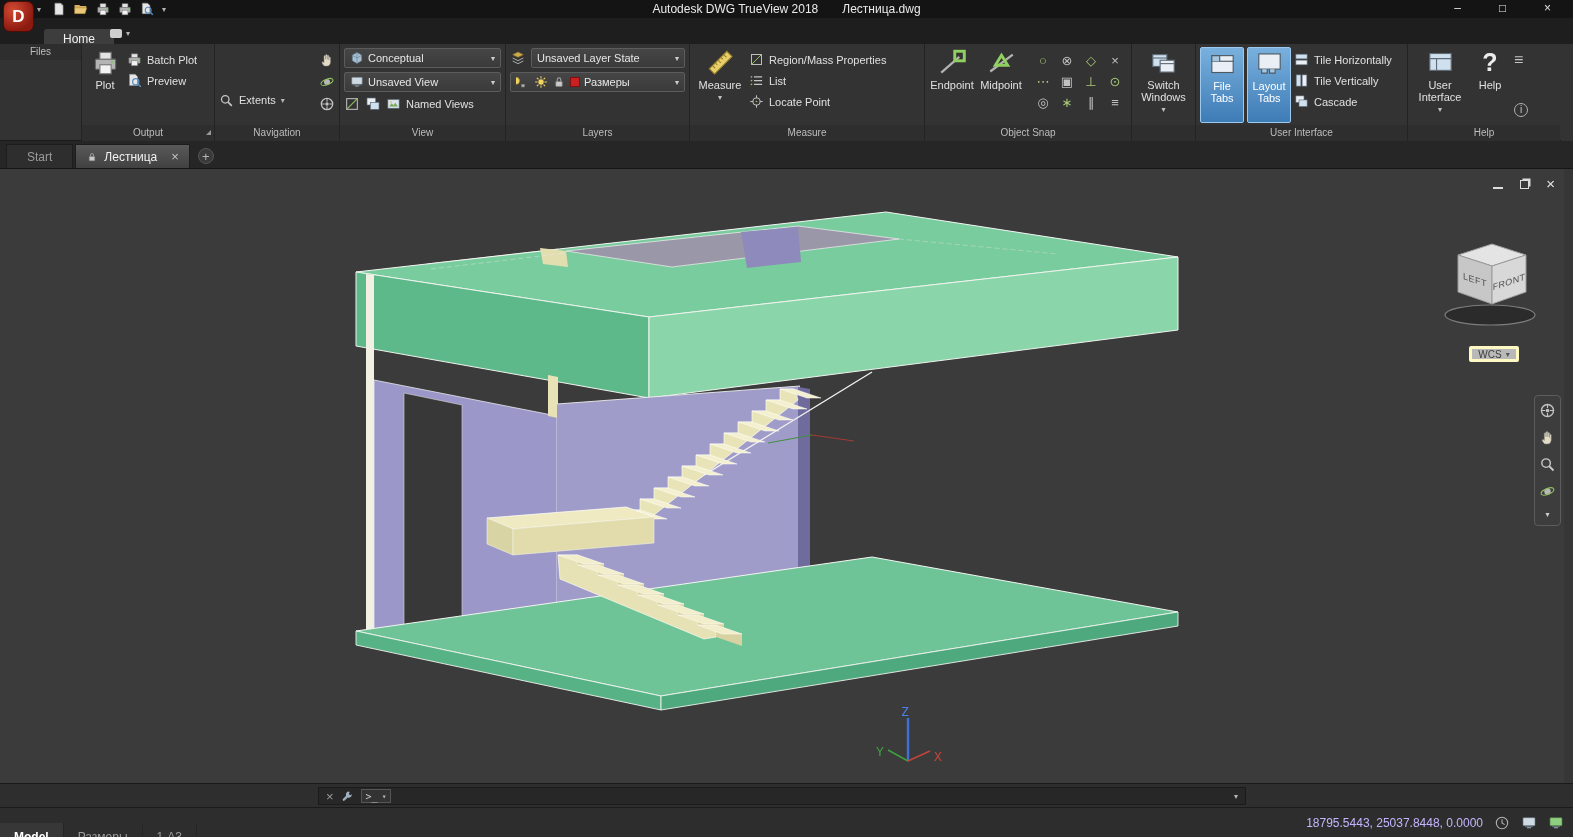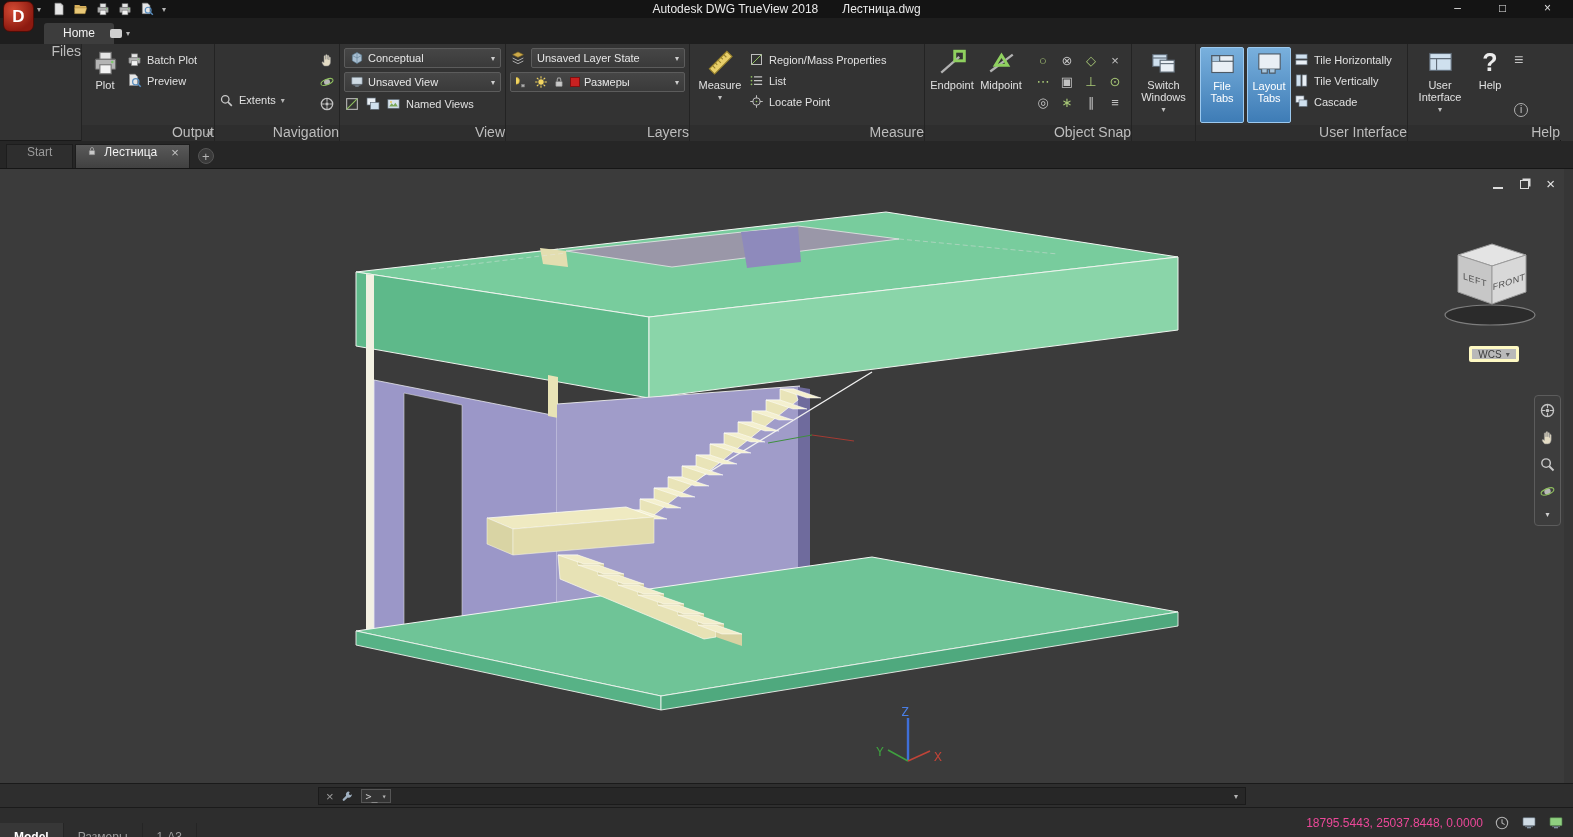--- a/index.html
+++ b/index.html
@@ -16,30 +16,30 @@
         color:#fff;font-weight:bold;font-size:17px;text-align:center;line-height:30px;}
   .logocaret{position:absolute;left:37px;top:5px;z-index:20;font-size:8px;color:#aaa;}
   .qat{position:absolute;left:52px;top:1px;height:16px;display:flex;align-items:center;gap:8px;}
   .qat svg{width:14px;height:14px;display:block;}
   .qcaret{font-size:8px;color:#b5b5b5;}
   .winbtns{position:absolute;right:3px;top:0;display:flex;}
   .winbtn{width:45px;height:17px;text-align:center;font-size:12px;line-height:16px;color:#e0e0e0;}
 
   
   .tabrow{position:absolute;left:0;top:18px;width:100%;height:26px;background:#1e1e1e;}
-  .hometab{position:absolute;left:44px;top:5px;height:21px;padding:0 19px;background:#3d3d3d;border-radius:3px 3px 0 0;
+  .hometab{position:absolute;left:44px;top:11px;height:21px;padding:0 19px;background:#3d3d3d;border-radius:3px 3px 0 0;
            font-size:12px;line-height:21px;color:#f2f2f2;}
   .tabtool{position:absolute;left:110px;top:8px;height:15px;display:flex;align-items:center;gap:4px;color:#bbb;}
   .tabtool .sq{width:12px;height:9px;background:#cfcfcf;border-radius:2px;}
 
   
   .ribbon{position:absolute;left:0;top:44px;width:1561px;height:97px;background:#333;display:flex;border-bottom:1px solid #191919;}
   .panel{height:97px;display:flex;flex-direction:column;border-right:1px solid #232323;flex:none;}
   .pbody{flex:1;display:flex;padding:3px 4px 2px 4px;gap:3px;}
-  .plabel{height:16px;background:#2e2e2e;font-size:14px;line-height:15px;color:#bdbdbd;text-align:right;position:relative;}
+  .plabel{height:16px;background:#2e2e2e;font-size:10px;line-height:15px;color:#bdbdbd;text-align:center;position:relative;}
   .launcher{position:absolute;right:3px;top:5px;width:0;height:0;border-right:5px solid #999;border-top:5px solid transparent;}
   .bigbtn{display:flex;flex-direction:column;align-items:center;padding-top:2px;font-size:11px;line-height:12px;
           color:#e0e0e0;text-align:center;flex:none;}
   .bigbtn svg{width:27px;height:27px;margin-bottom:3px;flex:none;}
   .bigbtn .helpq{font-size:25px;font-weight:bold;color:#ececec;height:27px;line-height:27px;margin-bottom:3px;}
   .bcaret{font-size:8px;color:#c0c0c0;margin-top:1px;}
   .smallcol{display:flex;flex-direction:column;gap:6px;padding-top:5px;}
   .smallbtn{display:flex;align-items:center;gap:5px;font-size:11px;color:#e0e0e0;white-space:nowrap;}
   .smallbtn svg{width:15px;height:15px;flex:none;}
   .iconbtn svg{width:16px;height:16px;display:block;}
@@ -53,21 +53,21 @@
   .sg{color:#a9c977;} .sy{color:#c2c2c2;}
   .vrows{display:flex;flex-direction:column;gap:4px;width:100%;padding-top:1px;}
   .vrow{display:flex;align-items:center;gap:5px;}
   .chip{width:10px;height:10px;background:#c92121;border:1px solid #801010;flex:none;}
   .helpextras{display:flex;flex-direction:column;justify-content:space-between;padding:4px 2px 6px 2px;color:#c5c5c5;}
   .infoicon{width:14px;height:14px;border:1px solid #b0b0b0;border-radius:50%;font-size:10px;line-height:12px;text-align:center;color:#c8c8c8;}
 
   
   .filetabs{position:absolute;left:0;top:141px;width:100%;height:28px;background:#262626;border-bottom:1px solid #161616;
             display:flex;align-items:flex-end;padding-left:6px;}
-  .ftab{height:24px;display:flex;align-items:flex-start;font-size:12px;padding:0 20px;color:#9b9b9b;background:#2e2e2e;
+  .ftab{height:24px;display:flex;align-items:center;font-size:12px;padding:0 20px;color:#9b9b9b;background:#2e2e2e;
         border:1px solid #1d1d1d;border-bottom:none;margin-right:2px;}
   .ftab.active{background:linear-gradient(#595959,#414141);color:#f2f2f2;padding:0 10px;gap:6px;}
   .ftab svg{width:12px;height:12px;}
   .fclose{font-size:13px;color:#c4c4c4;margin-left:8px;}
   .addtab{width:16px;height:16px;margin:0 0 4px 6px;border-radius:50%;color:#b5b5b5;font-size:13px;line-height:15px;text-align:center;background:#3a3a3a;border:1px solid #555;}
 
   
   .viewport{position:absolute;left:0;top:169px;width:1573px;height:614px;background:#3b3b3b;overflow:hidden;}
   .scene{position:absolute;left:0;top:0;display:block;}
   .winctl{position:absolute;top:9px;right:18px;display:flex;gap:17px;align-items:center;height:12px;}
@@ -93,21 +93,21 @@
   .promptchip{display:flex;align-items:center;gap:4px;border:1px solid #555;background:#333;height:14px;padding:0 4px;
               font-size:10px;color:#c8c8c8;font-family:"DejaVu Sans Mono",monospace;}
   .cmdfill{flex:1;}
   .cmdx{font-size:13px;color:#9a9a9a;}
 
   
   .statusbar{position:absolute;left:0;top:807px;width:100%;height:30px;background:#2d2d2d;border-top:1px solid #1b1b1b;
              display:flex;align-items:center;font-size:12px;}
   .sbtab{padding:0 14px;height:29px;line-height:29px;color:#9d9d9d;border-right:1px solid #252525;margin-top:29px;}
   .sbtab.active{color:#fff;font-weight:bold;background:#373737;}
-  .sbright{margin-left:auto;display:flex;align-items:center;gap:11px;padding-right:9px;color:#ec4899;}
+  .sbright{margin-left:auto;display:flex;align-items:center;gap:11px;padding-right:9px;color:#c4b5fd;}
   .sbright svg{width:16px;height:16px;display:block;}
 </style>
 </head>
 <body>
 
 <svg width="0" height="0" style="position:absolute">
   <defs>
     <symbol id="i-folder" viewBox="0 0 24 24">
         <path d="M1 5h8l2 2h10v4H1z" fill="#d9b15c"></path>
         <path d="M1 10h21l-3 10H1z" fill="#e9c877" stroke="#97782f" stroke-width="0.8"></path>

